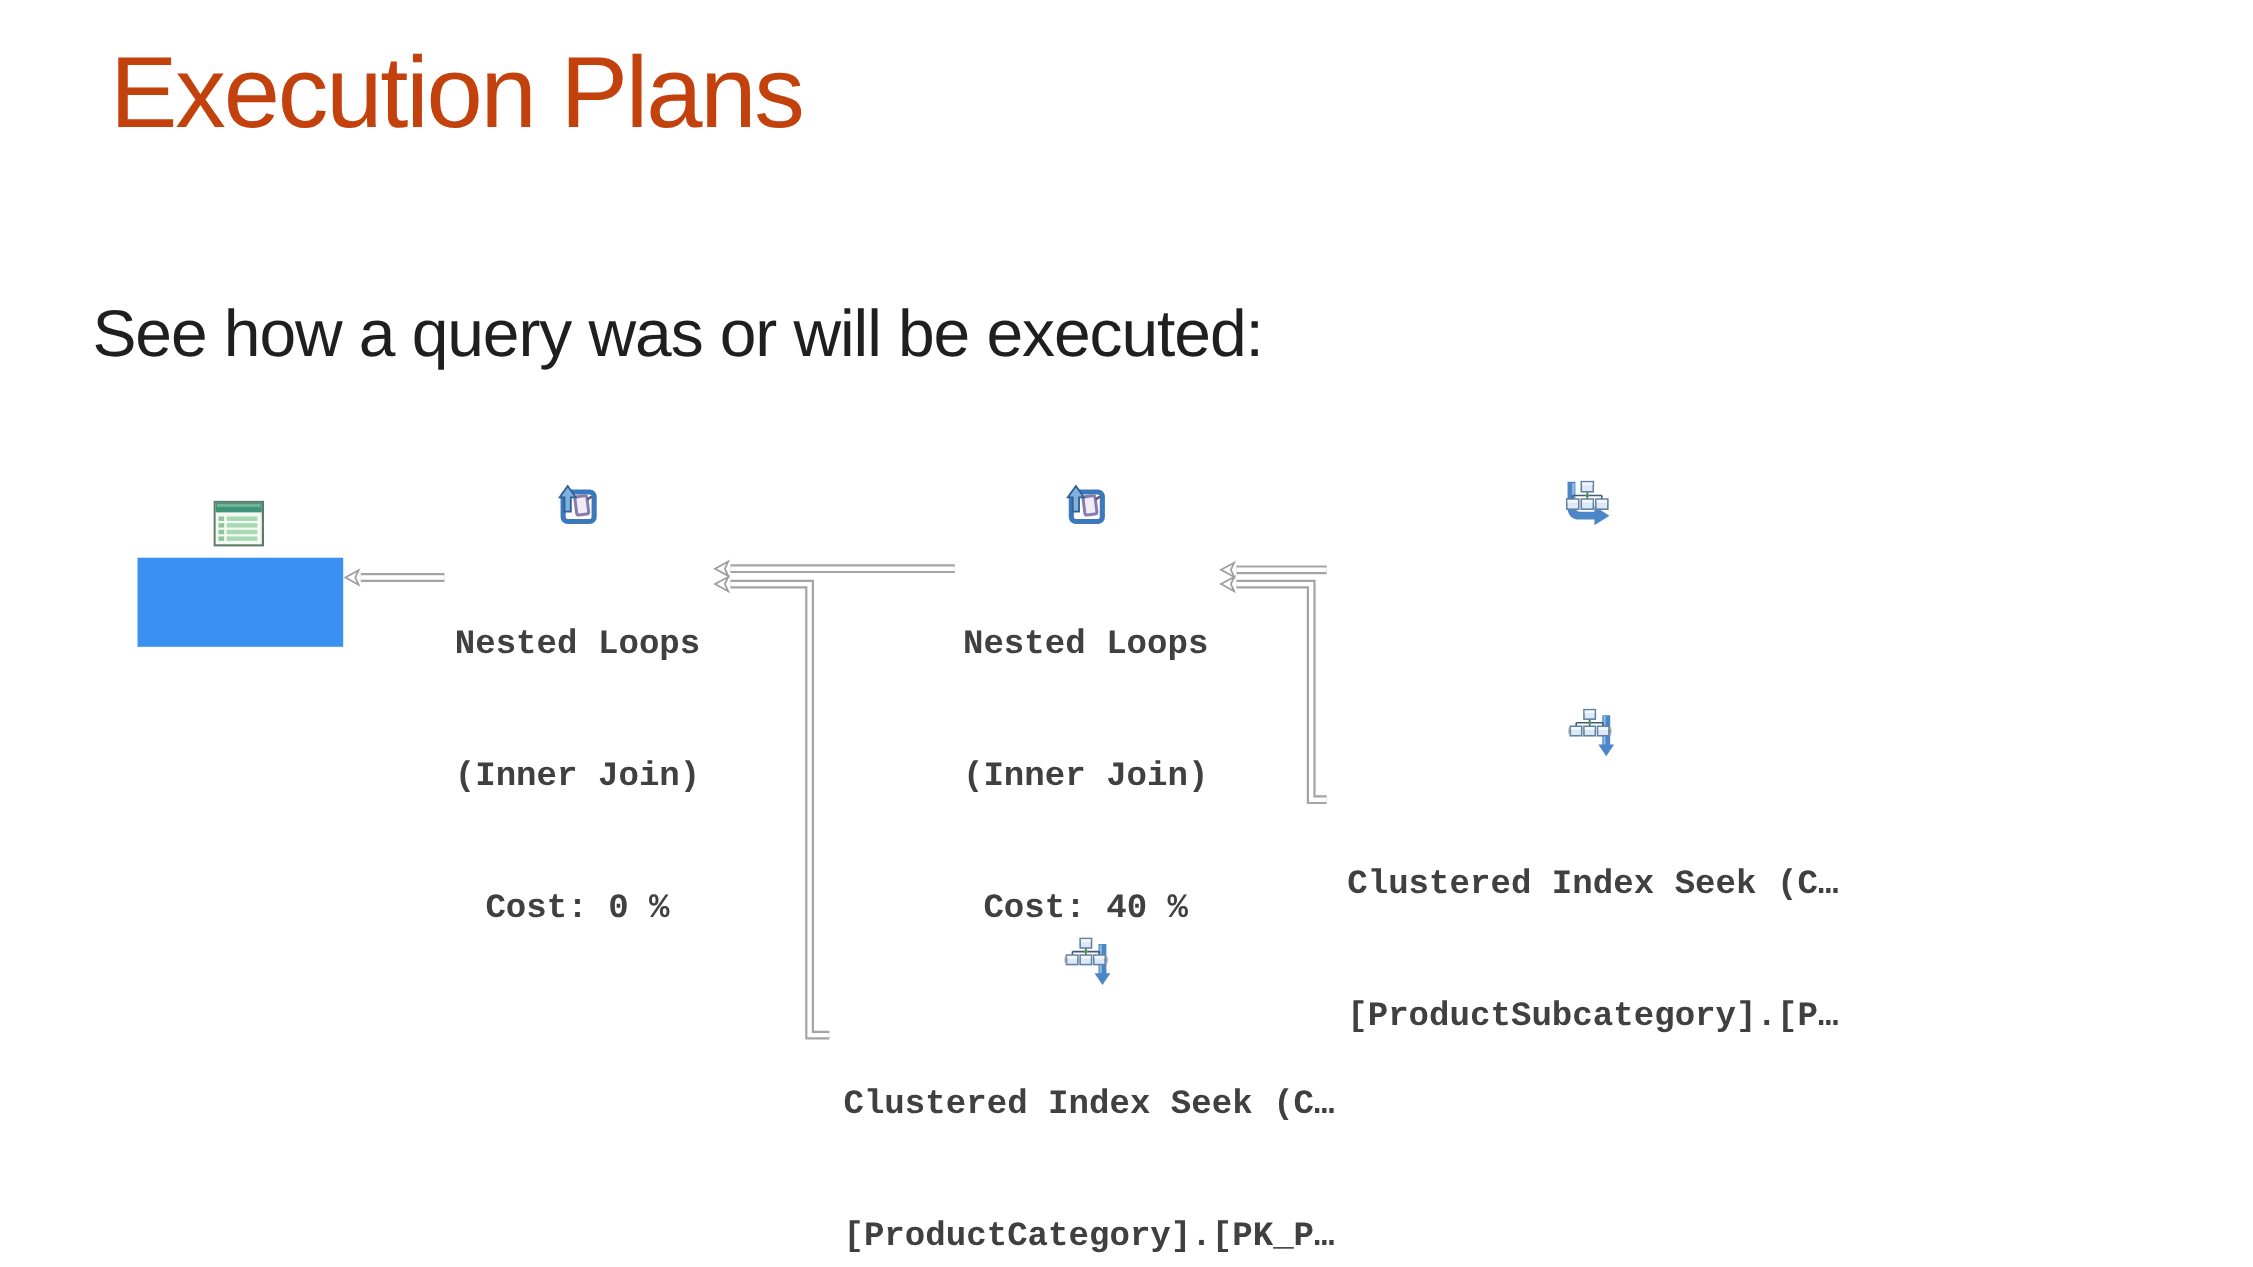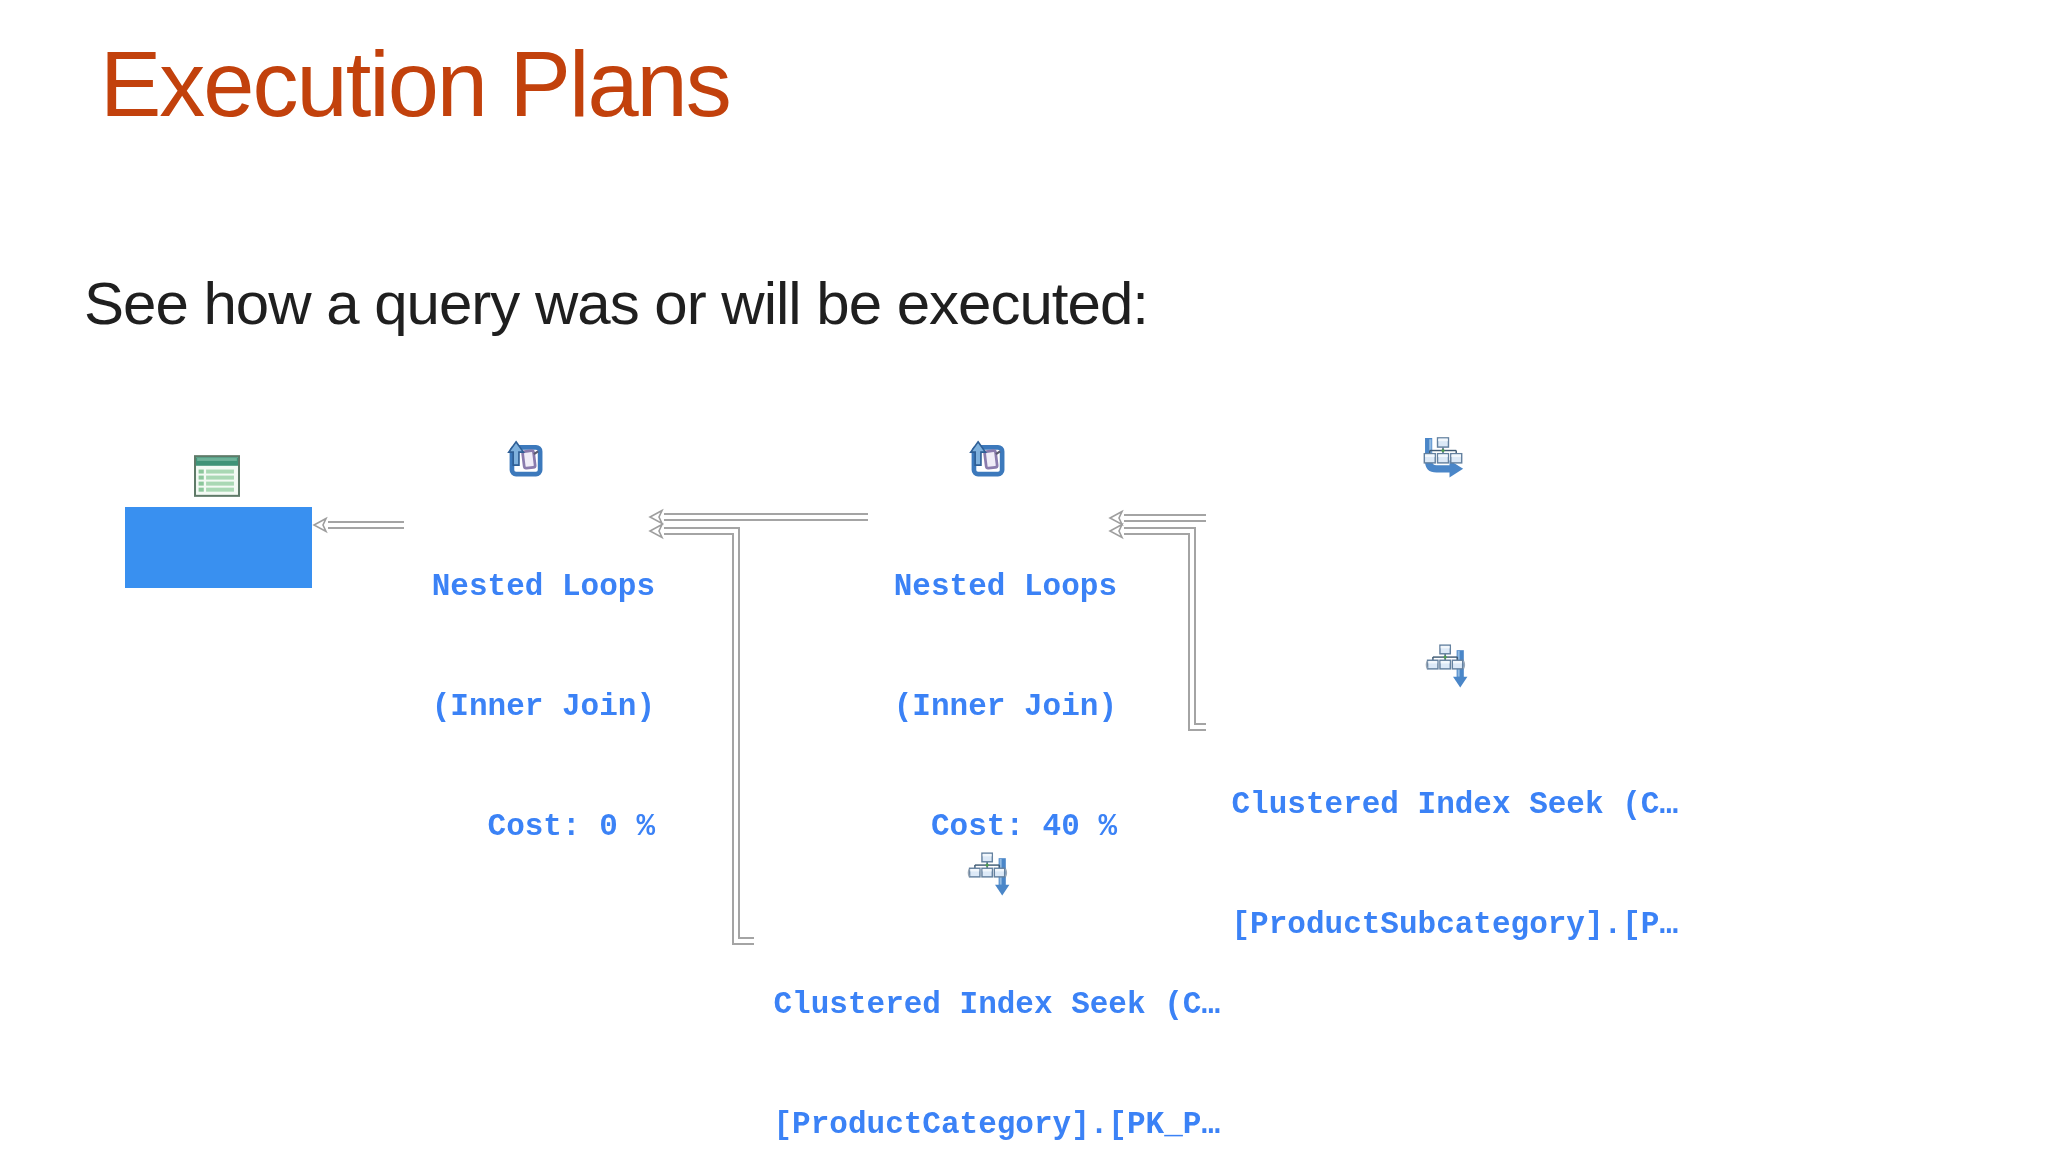--- a/index.html
+++ b/index.html
@@ -11,24 +11,24 @@
     position:absolute;left:100px;top:34px;
     font-size:92px;font-weight:100;color:#c2410c;
     letter-spacing:-2px;line-height:1.1;
   }
   .subtitle{
     position:absolute;left:84px;top:258px;
     font-size:60px;font-weight:300;color:#1f1f1f;
     letter-spacing:-1px;line-height:1.1;margin-top:13px;
   }
   .plan-text{
-    position:absolute;text-align:right;
+    position:absolute;text-align:center;
     font-family:"Liberation Mono",monospace;
     font-size:31px;font-weight:700;line-height:40px;
-    color:#3b82f6;white-space:pre;
+    color:#404040;white-space:pre;
   }
   .select-box{
     position:absolute;left:125px;top:507px;width:187px;height:81px;
     background:#3990f0;color:#ffffff;text-align:center;
     font-family:"Liberation Mono",monospace;
     font-size:30px;font-weight:700;line-height:40px;
     padding-top:1px;box-sizing:border-box;white-space:pre;
   }
   .icon{position:absolute;}
   svg{display:block;}

